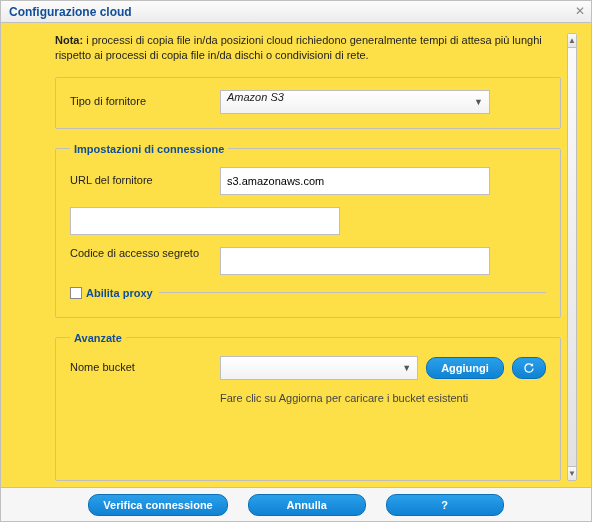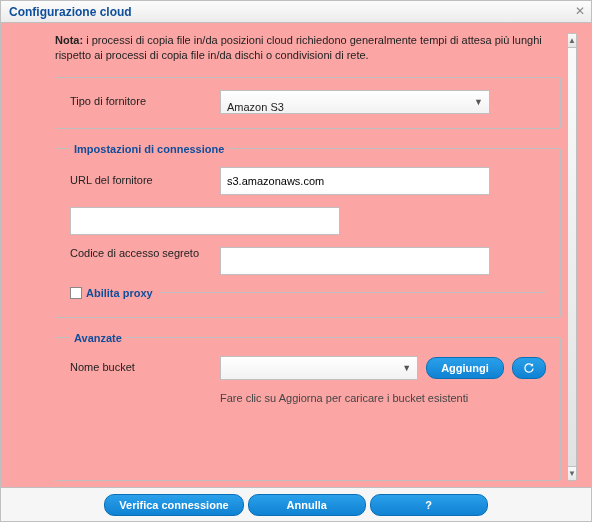--- a/index.html
+++ b/index.html
@@ -14,21 +14,21 @@
   html, body { margin:0; padding:0; }
   body {
     font-family: Tahoma, Verdana, Arial, sans-serif;
     font-size: 11px;
     color: var(--text-dark);
     background: #f4f4f4;
   }
   .dialog {
     width: 592px;
     height: 522px;
-    background: #fca5a5;
+    background: #fde047;
     border: 1px solid var(--border-grey);
     display: flex;
     flex-direction: column;
     position: relative;
   }
   .titlebar {
     height: 22px;
     background: linear-gradient(#fcfcfc, #ececec);
     border-bottom: 1px solid var(--border-grey);
     display: flex;
@@ -124,24 +124,25 @@
     font: inherit;
     padding: 0 6px;
     width: 270px;
   }
 
   .select {
     height: 24px;
     width: 270px;
     border: 1px solid var(--border-grey);
     background: linear-gradient(#ffffff,#f2f2f2);
-    display:flex; align-items:flex-end;
+    display:flex; align-items:flex-start;
     padding: 0 6px;
     position: relative;
     cursor: pointer;
+    font-style: italic;
   }
   .select .chev {
     position:absolute; right:6px; top:50%; transform:translateY(-50%);
     color:#555; font-size:9px;
   }
 
   
   fieldset.inner {
     border:1px solid var(--border-grey);
     border-left:none; border-right:none; border-bottom:none;
@@ -180,21 +181,21 @@
     min-width: 70px;
   }
   .btn.icon { min-width:34px; padding:0 8px; }
   .btn svg { width:14px; height:14px; fill:#fff; }
 
   .button-bar {
     height:34px;
     border-top:1px solid var(--border-grey);
     background:#f6f6f6;
     display:flex; align-items:center; justify-content:center;
-    gap:4px;
+    gap:20px;
     padding: 0 14px;
   }
   .button-bar .btn { min-width:118px; }
 </style>
 </head>
 <body>
 
 <div class="dialog">
 
   <div class="titlebar">

